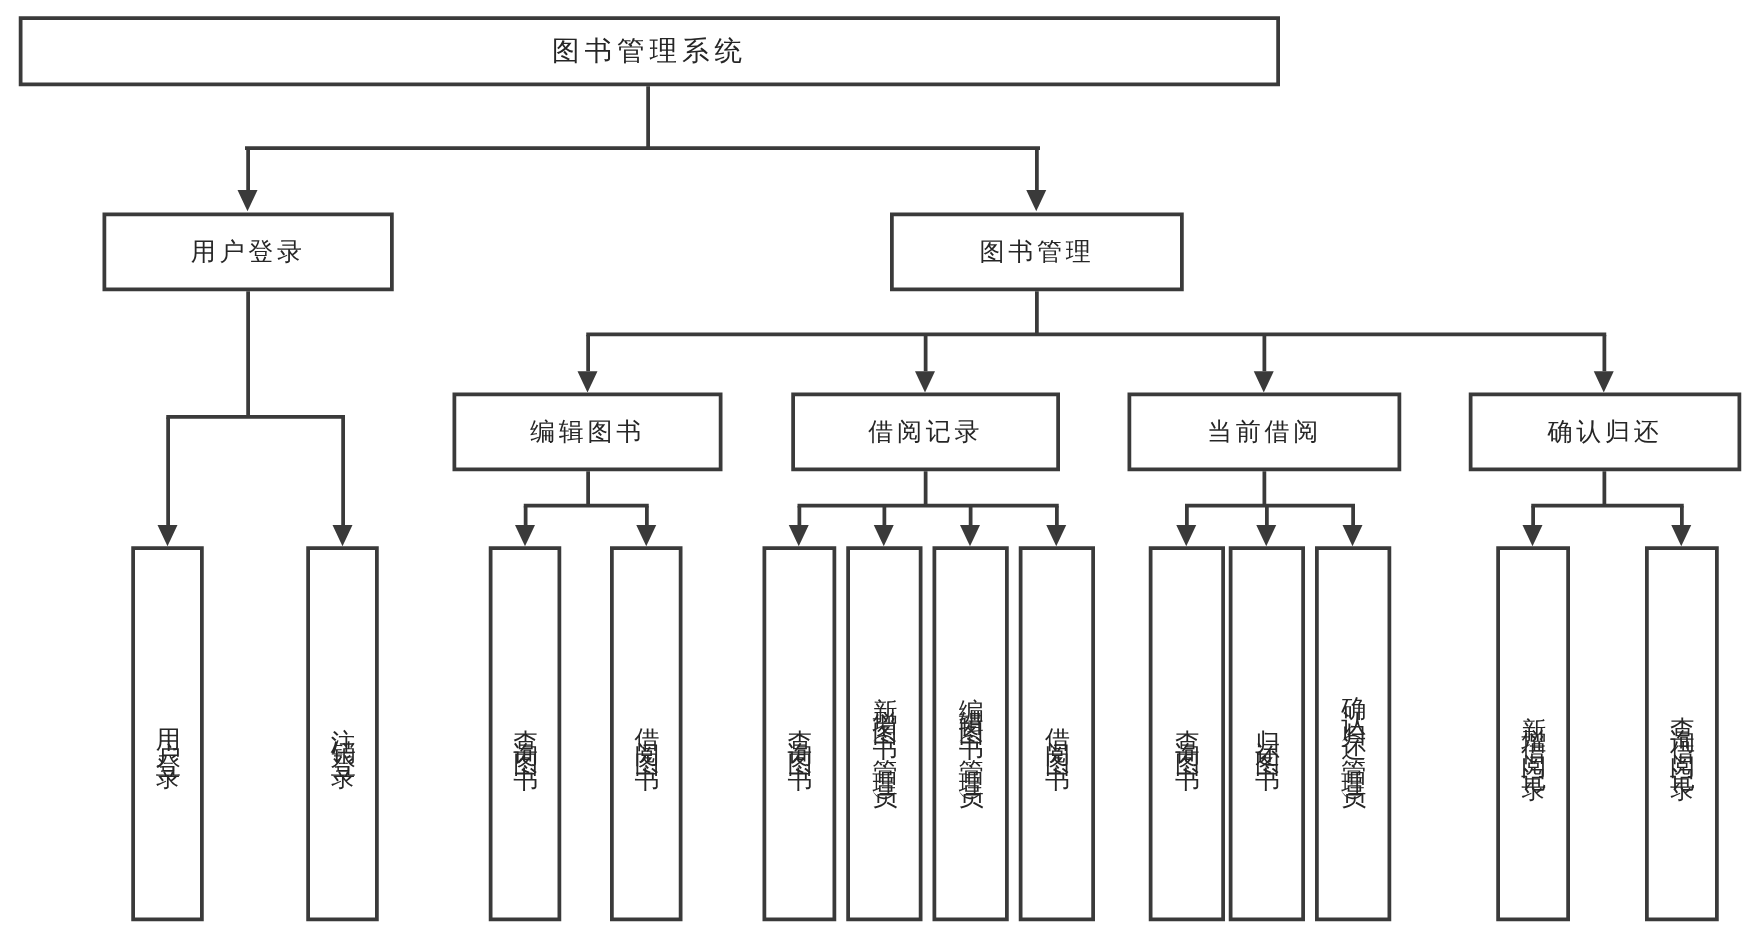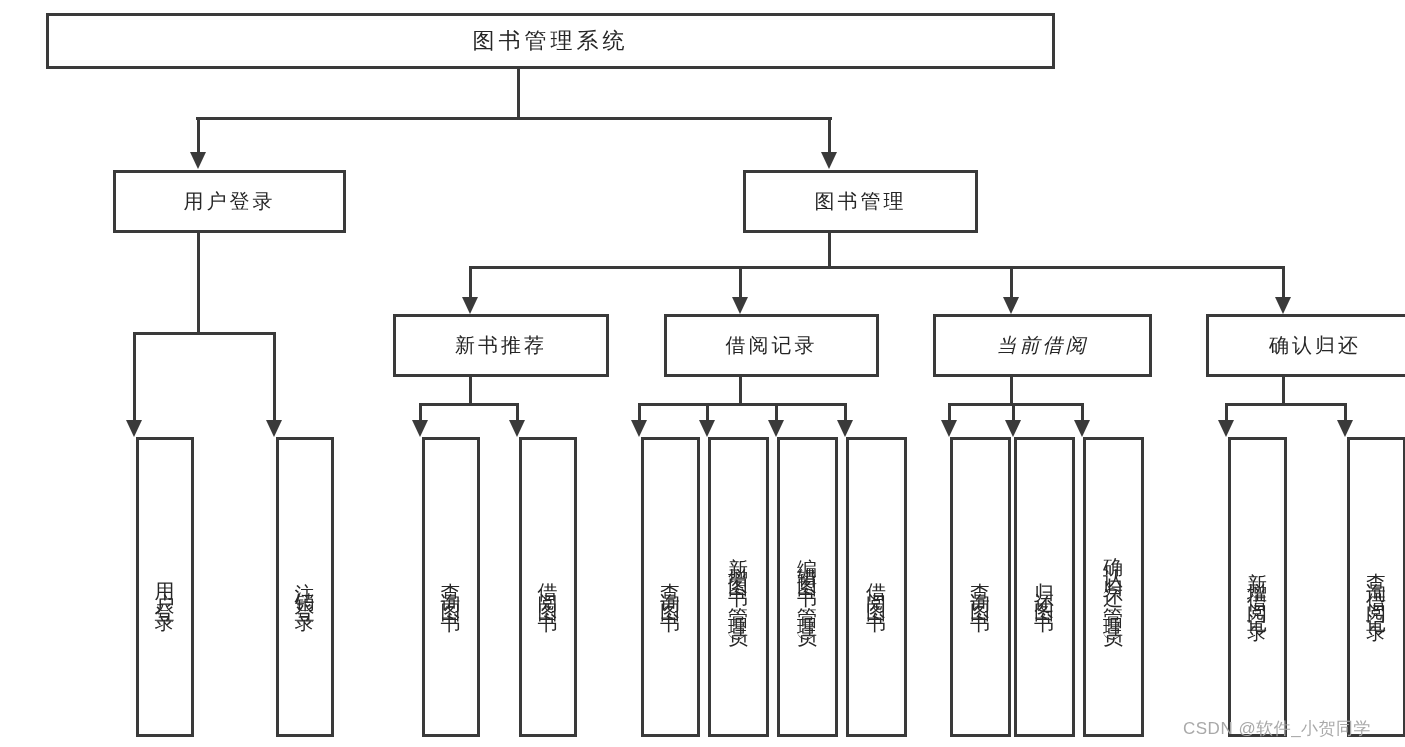--- a/index.html
+++ b/index.html
@@ -5,21 +5,21 @@
   :root{
     --line:#3a3a3a;
     --text:#262626;
     --wm:#a9a9a9;
   }
   *{margin:0;padding:0;box-sizing:border-box;}
   html,body{width:1405px;height:747px;background:#ffffff;overflow:hidden;
     font-family:"Liberation Sans","DejaVu Sans",sans-serif;color:var(--text);}
   .canvas{position:relative;width:1405px;height:747px;background:#ffffff;}
   .node{position:absolute;border:3px solid var(--line);background:#ffffff;
-    display:flex;align-items:center;justify-content:center;margin-left:31px;}
+    display:flex;align-items:center;justify-content:center;}
   .node.root{font-size:22px;letter-spacing:4px;}
   .node.lvl{font-size:20px;letter-spacing:3px;}
   .node.leaf{font-size:20px;}
   .leaf .vtxt{writing-mode:vertical-rl;text-orientation:mixed;
     letter-spacing:10px;line-height:1;white-space:nowrap;}
   .vline{position:absolute;width:3px;background:var(--line);}
   .hline{position:absolute;height:3px;background:var(--line);}
   .arrow{position:absolute;width:0;height:0;
     border-left:8px solid transparent;border-right:8px solid transparent;
     border-top:17px solid var(--line);}
@@ -61,26 +61,26 @@
   <div class="vline" style="left:469px;top:268px;height:29px;"></div>
   <div class="arrow" style="left:462px;top:297px;"></div>
   <div class="vline" style="left:739px;top:268px;height:29px;"></div>
   <div class="arrow" style="left:732px;top:297px;"></div>
   <div class="vline" style="left:1010px;top:268px;height:29px;"></div>
   <div class="arrow" style="left:1003px;top:297px;"></div>
   <div class="vline" style="left:1282px;top:268px;height:29px;"></div>
   <div class="arrow" style="left:1275px;top:297px;"></div>
 
   <div class="node lvl" style="left:362px;top:314px;width:216px;height:63px;">
-    <span>新书推荐</span>
+    <span>编辑图书</span>
   </div>
   <div class="node lvl" style="left:633px;top:314px;width:215px;height:63px;">
     <span>借阅记录</span>
   </div>
-  <div class="node lvl" style="left:902px;top:314px;width:219px;height:63px;font-style:italic;">
+  <div class="node lvl" style="left:902px;top:314px;width:219px;height:63px;">
     <span>当前借阅</span>
   </div>
   <div class="node lvl" style="left:1175px;top:314px;width:218px;height:63px;">
     <span>确认归还</span>
   </div>
 
   <div class="vline" style="left:469px;top:377px;height:28px;"></div>
   <div class="hline" style="left:419px;top:403px;width:100px;"></div>
   <div class="vline" style="left:419px;top:405px;height:15px;"></div>
   <div class="arrow" style="left:412px;top:420px;"></div>
@@ -151,15 +151,14 @@
     <span class="vtxt">确认归还（管理员）</span>
   </div>
 
   <div class="node leaf" style="left:1197px;top:437px;width:59px;height:300px;">
     <span class="vtxt">新增借阅记录</span>
   </div>
   <div class="node leaf" style="left:1316px;top:437px;width:59px;height:300px;">
     <span class="vtxt">查询借阅记录</span>
   </div>
 
-  <div class="watermark">CSDN @软件_小贺同学</div>
 
 </div>
 
 </body></html>

